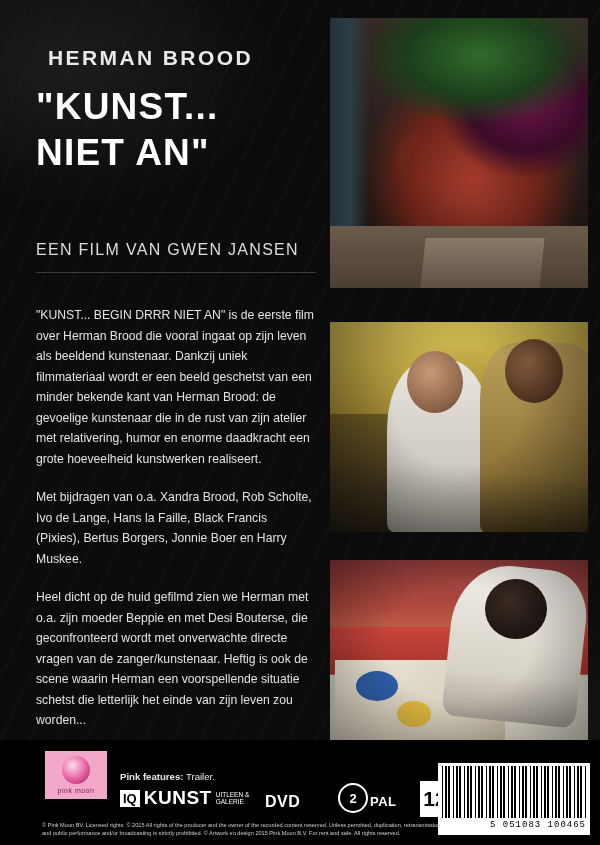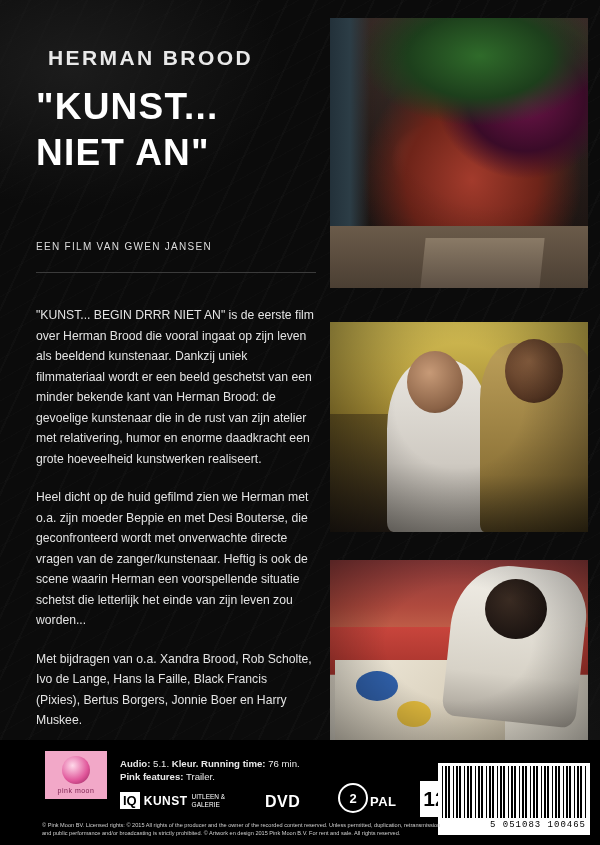--- a/index.html
+++ b/index.html
@@ -73,41 +73,41 @@
     background:radial-gradient(circle at 40% 34%, #3a2b22 0%, #1d1512 70%, #0d0a08 100%);}
   #photo-painting .vignette{position:absolute;inset:0;background:radial-gradient(ellipse at 50% 45%, rgba(0,0,0,0) 40%, rgba(0,0,0,0.45) 100%);}
 
   
   .artist{position:absolute;left:48px;top:46px;color:#e9e9e9;font-size:21px;letter-spacing:2.4px;font-weight:bold;}
   .maintitle{position:absolute;left:36px;top:84px;width:330px;color:#fff;font-weight:bold;
     font-size:37px;line-height:46px;letter-spacing:1.2px;}
   .maintitle .l1{display:block;}
   .maintitle .l2{display:block;margin-left:36px;}
   .maintitle .l3{display:block;}
-  .director{position:absolute;left:36px;top:241px;color:#ddd;font-size:10px;letter-spacing:1.3px;}
+  .director{position:absolute;left:36px;top:241px;color:#ddd;font-size:16px;letter-spacing:1.3px;}
   .director-rule{position:absolute;left:36px;top:272px;width:280px;height:1px;background:#3b3b3b;}
 
   
   .body{position:absolute;left:36px;top:305px;width:278px;color:#e3e3e3;font-size:12.2px;line-height:20.5px;}
   .body p{margin:0 0 18px 0;}
 
   
   .bottom{position:absolute;left:0;bottom:0;width:600px;height:105px;background:#000;}
   .pinkmoon{position:absolute;left:45px;bottom:46px;width:62px;height:48px;background:#f2a8c8;
     display:flex;flex-direction:column;align-items:center;justify-content:center;}
   .pinkmoon .moon{width:28px;height:28px;border-radius:50%;
     background:radial-gradient(circle at 38% 34%, #ffd9ea 0%, #e0569a 60%, #8d1f55 100%);}
   .pinkmoon .pm-label{font-size:7px;color:#7d2050;margin-top:3px;letter-spacing:0.5px;}
 
   .specs{position:absolute;left:120px;bottom:62px;width:330px;color:#e8e8e8;font-size:9.6px;line-height:12.5px;}
   .specs b{font-weight:bold;}
 
   .logo-iq{position:absolute;left:120px;bottom:36px;display:flex;align-items:center;gap:4px;}
   .iq-badge{background:#fff;color:#000;font-weight:bold;font-size:13px;padding:1px 3px;}
-  .iq-word{color:#fff;font-weight:bold;font-size:12px;letter-spacing:0.5px;}
+  .iq-word{color:#fff;font-weight:bold;font-size:19px;letter-spacing:0.5px;}
   .iq-sub{color:#fff;font-size:6.5px;line-height:7.5px;}
 
   .dvd-logo{position:absolute;left:265px;bottom:34px;color:#fff;font-weight:bold;font-size:16px;letter-spacing:0.5px;}
   .region{position:absolute;left:338px;bottom:32px;width:26px;height:26px;border-radius:50%;
     border:2px solid #fff;color:#fff;font-size:13px;display:flex;align-items:center;justify-content:center;font-weight:bold;}
   .pal{position:absolute;left:370px;bottom:36px;color:#fff;font-size:13px;font-weight:bold;letter-spacing:0.5px;}
   .rating{position:absolute;left:420px;bottom:28px;width:30px;height:36px;background:#fff;color:#000;
     display:flex;align-items:center;justify-content:center;font-size:21px;font-weight:bold;}
 
   .barcode{position:absolute;right:10px;bottom:10px;width:152px;height:72px;background:#fff;padding:3px 4px 2px 4px;box-sizing:border-box;}
@@ -158,38 +158,31 @@
   <div class="artist">HERMAN BROOD</div>
   <div class="maintitle">
     <span class="l1">"KUNST...</span>
     <span class="l3">NIET AN"</span>
   </div>
   <div class="director">EEN FILM VAN GWEN JANSEN</div>
   <div class="director-rule"></div>
 
   <div class="body">
     <p>"KUNST... BEGIN DRRR NIET AN" is de eerste film over Herman Brood die vooral ingaat op zijn leven als beeldend kunstenaar. Dankzij uniek filmmateriaal wordt er een beeld geschetst van een minder bekende kant van Herman Brood: de gevoelige kunstenaar die in de rust van zijn atelier met relativering, humor en enorme daadkracht een grote hoeveelheid kunstwerken realiseert.</p>
+    <p>Met bijdragen van o.a. Xandra Brood, Rob Scholte, Ivo de Lange, Hans la Faille, Black Francis (Pixies), Bertus Borgers, Jonnie Boer en Harry Muskee.</p>
     <p>Heel dicht op de huid gefilmd zien we Herman met o.a. zijn moeder Beppie en met Desi Bouterse, die geconfronteerd wordt met onverwachte directe vragen van de zanger/kunstenaar. Heftig is ook de scene waarin Herman een voorspellende situatie schetst die letterlijk het einde van zijn leven zou worden...</p>
-    <p>Met bijdragen van o.a. Xandra Brood, Rob Scholte, Ivo de Lange, Hans la Faille, Black Francis (Pixies), Bertus Borgers, Jonnie Boer en Harry Muskee.</p>
   </div>
 
   <div class="bottom">
     <div class="pinkmoon">
       <div class="moon"></div>
       <div class="pm-label">pink moon</div>
     </div>
 
     <div class="specs">
-      <div>
-        <b>Audio:</b>
-        <span>5.1.</span>
-        <b>Kleur.</b>
-        <b>Running time:</b>
-        <span>76 min.</span>
-      </div>
       <div>
         <b>Pink features:</b>
         <span>Trailer.</span>
       </div>
     </div>
 
     <div class="logo-iq">
       <span class="iq-badge">IQ</span>
       <span class="iq-word">KUNST</span>
       <span class="iq-sub">

